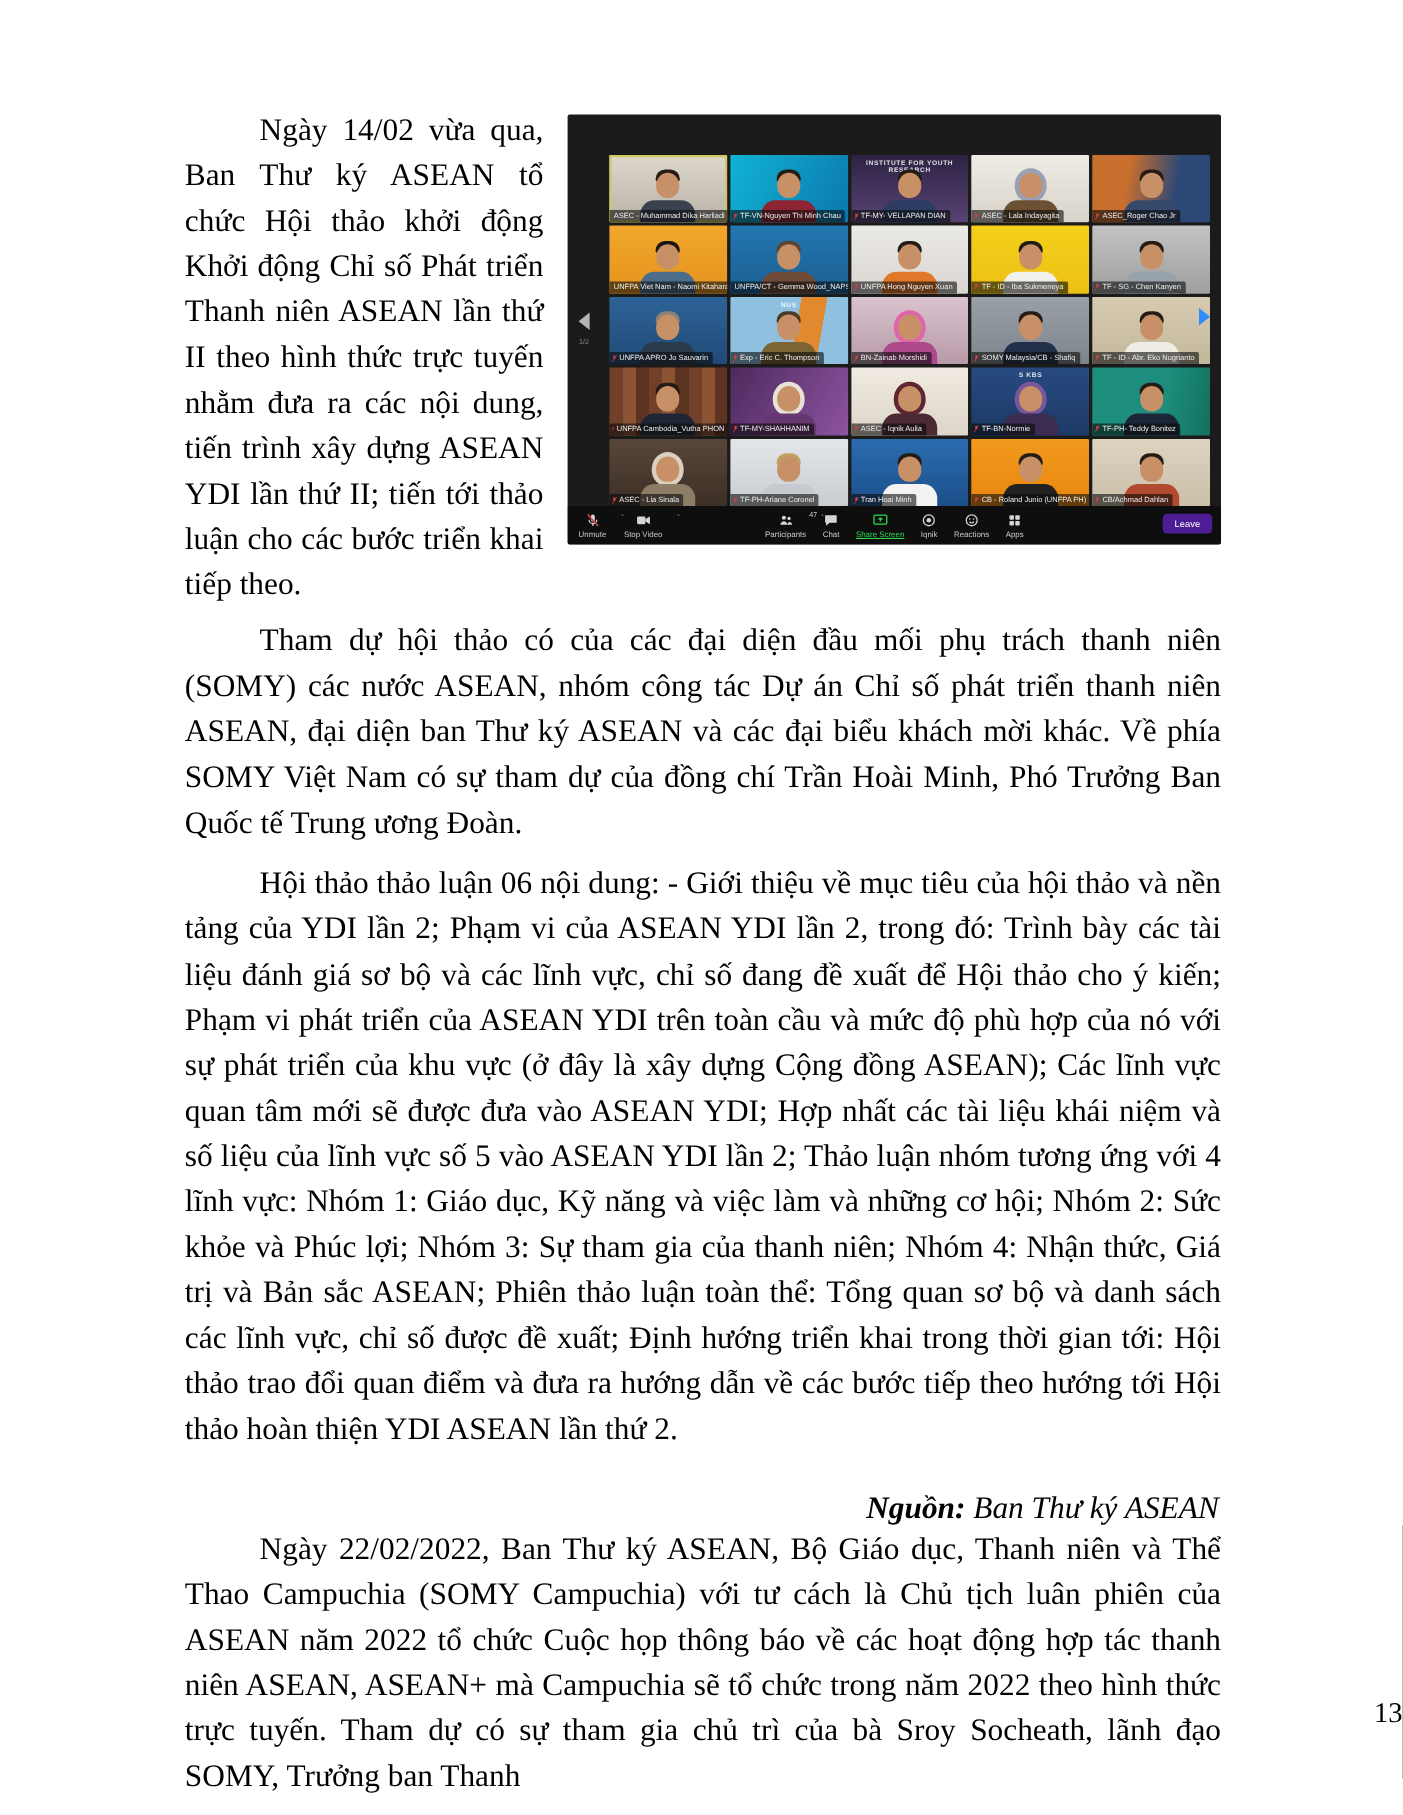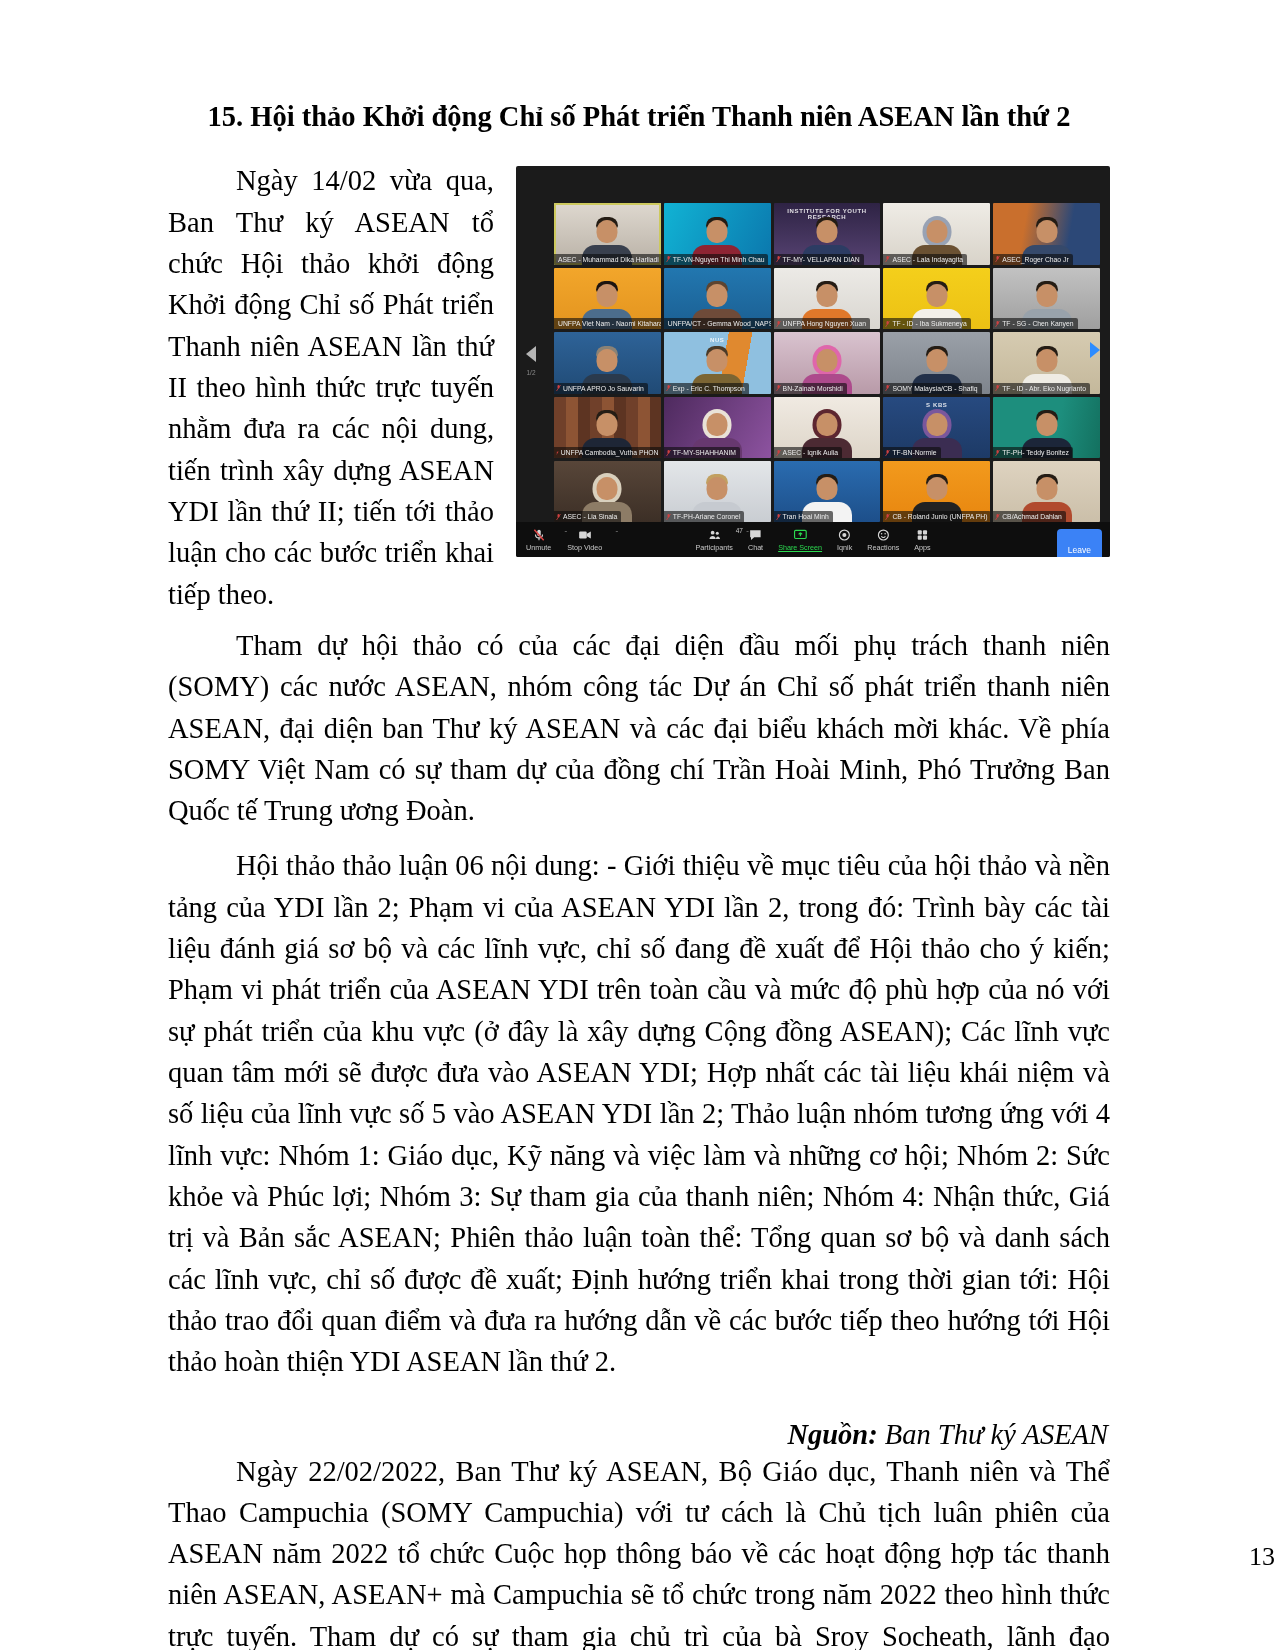--- a/index.html
+++ b/index.html
@@ -50,31 +50,30 @@
   .nav .pg{display:block;font-size:6.5px;color:#8a8a8a;margin-top:3px;}
   .z-bar{position:absolute;left:0;right:0;bottom:0;height:35px;background:#0e0e0e;
          display:flex;align-items:center;}
   .tb-left{display:flex;gap:16px;margin-left:10px;}
   .tb-center{position:absolute;left:50%;transform:translateX(-50%);display:flex;gap:15px;}
   .tb-item{display:flex;flex-direction:column;align-items:center;gap:1px;color:#c9c9c9;
            font-size:7.2px;cursor:pointer;position:relative;}
   .tb-item .cnt{position:absolute;top:-1px;right:-10px;font-size:6.5px;color:#c9c9c9;}
   .tb-item .caret{position:absolute;top:1px;right:-16px;font-size:8px;color:#8d8d8d;}
   .tb-item.green{color:#2bd94f;text-decoration:underline;}
-  .leave-btn{position:absolute;right:8px;top:7px;background:#3b82f6;color:#fff;font-size:8.5px;
-             padding:16px 11px;border-radius:4px;border:none;cursor:pointer;font-family:"Liberation Sans",sans-serif;}
+  .leave-btn{position:absolute;right:8px;top:7px;background:#4c1d95;color:#fff;font-size:8.5px;
+             padding:4px 11px;border-radius:4px;border:none;cursor:pointer;font-family:"Liberation Sans",sans-serif;}
   .icon-box{height:14px;display:flex;align-items:center;}
   .shield{width:10px;height:11px;display:inline-block;}
 </style>
 </head>
 <body>
 
 <div class="page">
   <div class="content">
-    <div class="h-section">15. Hội thảo Khởi động Chỉ số Phát triển Thanh niên ASEAN lần thứ 2</div>
 
     <div class="zoom-fig">
 
       <div class="z-grid">
           <div class="tile active" style="background: linear-gradient(rgb(222, 216, 207), rgb(185, 177, 166));">
             <div class="hair" style="background:#241c14"></div>
             <div class="head" style="background:#c79067;"></div>
             <div class="torso" style="background:#39404e"></div>
             <div class="nameplate">
               <svg width="5" height="8" viewBox="0 0 10 14">

